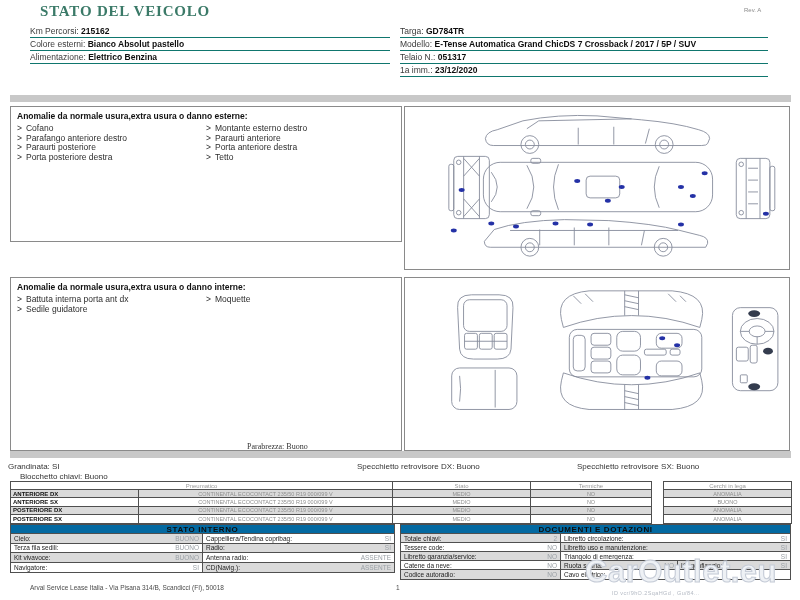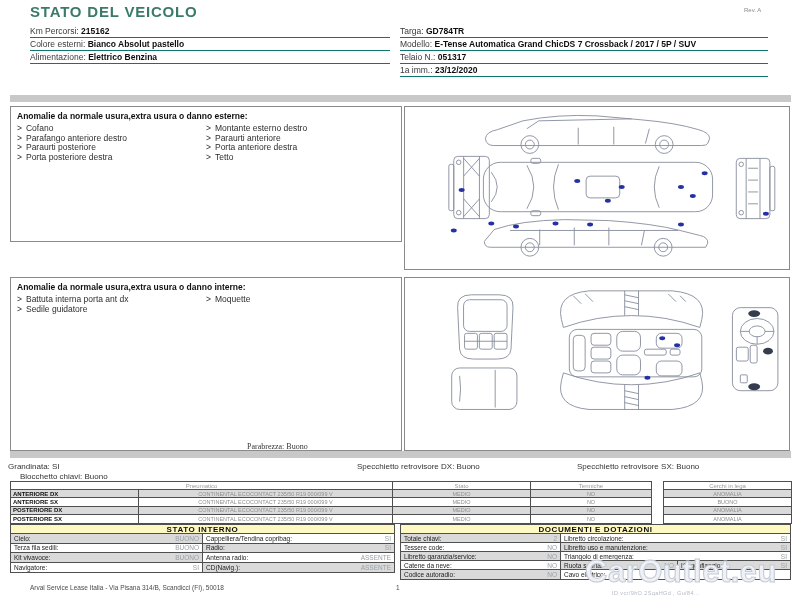--- a/index.html
+++ b/index.html
@@ -1,19 +1,19 @@
 <!DOCTYPE html>
 <html><head>
 <meta charset="utf-8">
 <style>
   html,body{margin:0;padding:0;background:#fff;}
   .page{position:relative;width:800px;height:600px;background:#ffffff;overflow:hidden;
         font-family:"Liberation Sans",sans-serif;color:#222;}
 
-  .title{position:absolute;left:30px;top:3px;font-size:15px;font-weight:bold;color:#3b7a68;letter-spacing:.8px;}
+  .title{position:absolute;left:40px;top:3px;font-size:15px;font-weight:bold;color:#3b7a68;letter-spacing:.8px;font-family:Liberation Serif, serif;}
   .rev{position:absolute;left:744px;top:7px;font-size:6px;color:#8a8a8a;}
 
   .fields-left{position:absolute;left:30px;top:25px;width:360px;}
   .fields-right{position:absolute;left:400px;top:25px;width:368px;}
   .field-row{border-bottom:1px solid #0f766e;padding:1px 0 1px;font-size:8.5px;line-height:10px;}
   .field-row .lbl{color:#3a3a3a;}
   .field-row .val{font-weight:bold;color:#0e0e0e;}
 
   .bar{position:absolute;left:10px;width:781px;height:7px;background:#c8c8c8;}
   .bar1{top:95px;} .bar2{top:451px;}
@@ -40,21 +40,21 @@
   .tires-cerchi{position:absolute;left:663px;top:481px;width:127px;display:grid;
      grid-template-columns:1fr;grid-auto-rows:8.2px;border:1px solid #4f4f4f;background:#fff;}
   .tc{border-right:1px solid #4f4f4f;border-bottom:1px solid #4f4f4f;display:flex;align-items:center;
       justify-content:center;font-size:5.5px;color:#8f8f8f;overflow:hidden;white-space:nowrap;}
   .tc.th{color:#9a9a9a;font-size:6px;}
   .tc.name{justify-content:flex-start;padding-left:2px;font-weight:bold;color:#111;font-size:6px;}
   .tc.nr{border-right:none;} .tc.nb{border-bottom:none;}
   .th-pneu{grid-column:1/3;}
   .shade{background:#dadada;}
 
-  .sect-header{height:10px;background:#fef9c3;border:1px solid #4f4f4f;box-sizing:border-box;display:flex;
+  .sect-header{height:10px;background:#0369a1;border:1px solid #4f4f4f;box-sizing:border-box;display:flex;
       align-items:center;justify-content:center;font-weight:bold;font-size:8px;letter-spacing:.6px;color:#0d0d0d;}
   .si{position:absolute;left:10px;top:524px;width:385px;}
   .doc{position:absolute;left:400px;top:524px;width:391px;}
   .kv-grid-si{display:grid;grid-template-columns:192px 191px;grid-auto-rows:9.5px;border:1px solid #4f4f4f;border-top:none;background:#fff;}
   .kv-grid-doc{display:grid;grid-template-columns:160px 229px;grid-auto-rows:9px;border:1px solid #4f4f4f;border-top:none;background:#fff;}
   .kv{display:flex;justify-content:space-between;align-items:center;padding:0 3px;font-size:6.5px;
       border-right:1px solid #4f4f4f;border-bottom:1px solid #4f4f4f;overflow:hidden;white-space:nowrap;box-sizing:border-box;}
   .kv .k{color:#1c1c1c;} .kv .v{color:#9aa0a6;}
   .kv.nr{border-right:none;} .kv.nb{border-bottom:none;}
   .split{display:flex;padding:0;justify-content:flex-start;}

